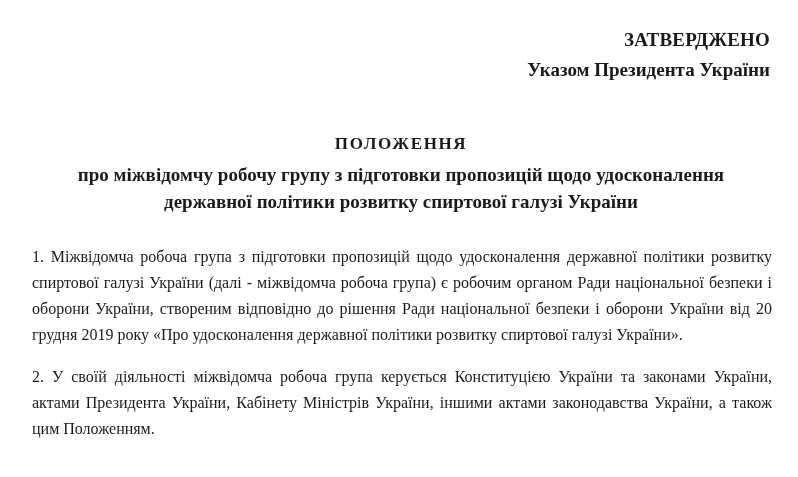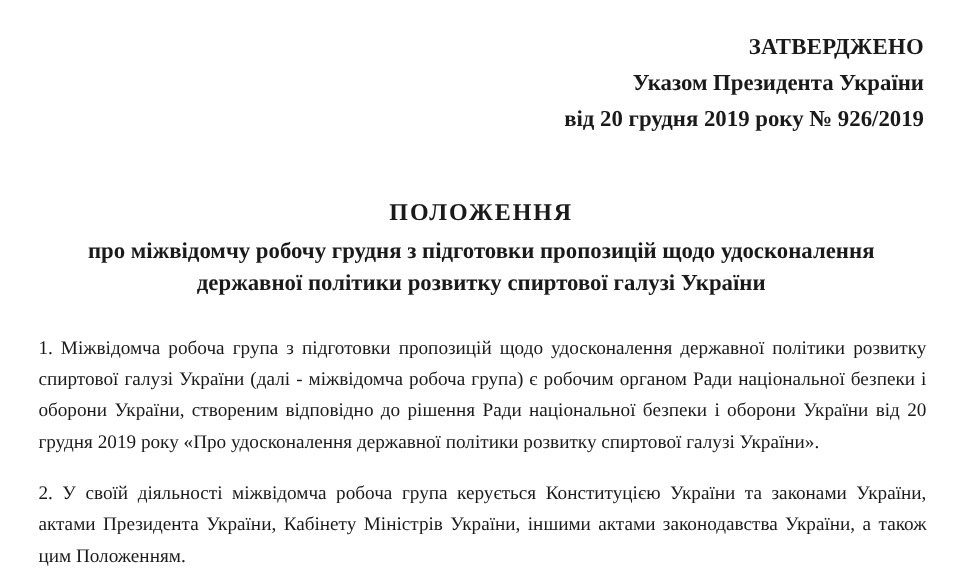--- a/index.html
+++ b/index.html
@@ -36,21 +36,21 @@
     line-height: 1.5;
     margin-top: 2px;
     font-weight: bold;
   }
   .doc-title-block {
     text-align: center;
     margin-top: 48px;
   }
   .doc-title {
     font-weight: bold;
-    font-size: 20px;
+    font-size: 17px;
     letter-spacing: 1.6px;
     line-height: 1.4;
   }
   .doc-subtitle {
     font-weight: bold;
     font-size: 19px;
     line-height: 1.42;
     margin-top: 6px;
     padding: 0 22px;
   }
@@ -69,26 +69,25 @@
   }
 </style>
 </head>
 <body>
 
 <div class="page">
 
   <div class="approval-block">
     <div class="approval-title">ЗАТВЕРДЖЕНО</div>
     <div class="approval-line">Указом Президента України</div>
-    <div class="approval-line">від 20 грудня 2019 року № 926/2019</div>
   </div>
 
   <div class="doc-title-block">
     <div class="doc-title">ПОЛОЖЕННЯ</div>
-    <div class="doc-subtitle">про міжвідомчу робочу грудня з підготовки пропозицій щодо удосконалення державної політики розвитку спиртової галузі України</div>
+    <div class="doc-subtitle">про міжвідомчу робочу групу з підготовки пропозицій щодо удосконалення державної політики розвитку спиртової галузі України</div>
   </div>
 
   <div class="body-block">
     <p class="para">1. Міжвідомча робоча група з підготовки пропозицій щодо удосконалення державної політики розвитку спиртової галузі України (далі - міжвідомча робоча група) є робочим органом Ради національної безпеки і оборони України, створеним відповідно до рішення Ради національної безпеки і оборони України від 20 грудня 2019 року «Про удосконалення державної політики розвитку спиртової галузі України».</p>
     <p class="para">2. У своїй діяльності міжвідомча робоча група керується Конституцією України та законами України, актами Президента України, Кабінету Міністрів України, іншими актами законодавства України, а також цим Положенням.</p>
   </div>
 
 </div>
 
 </body></html>

